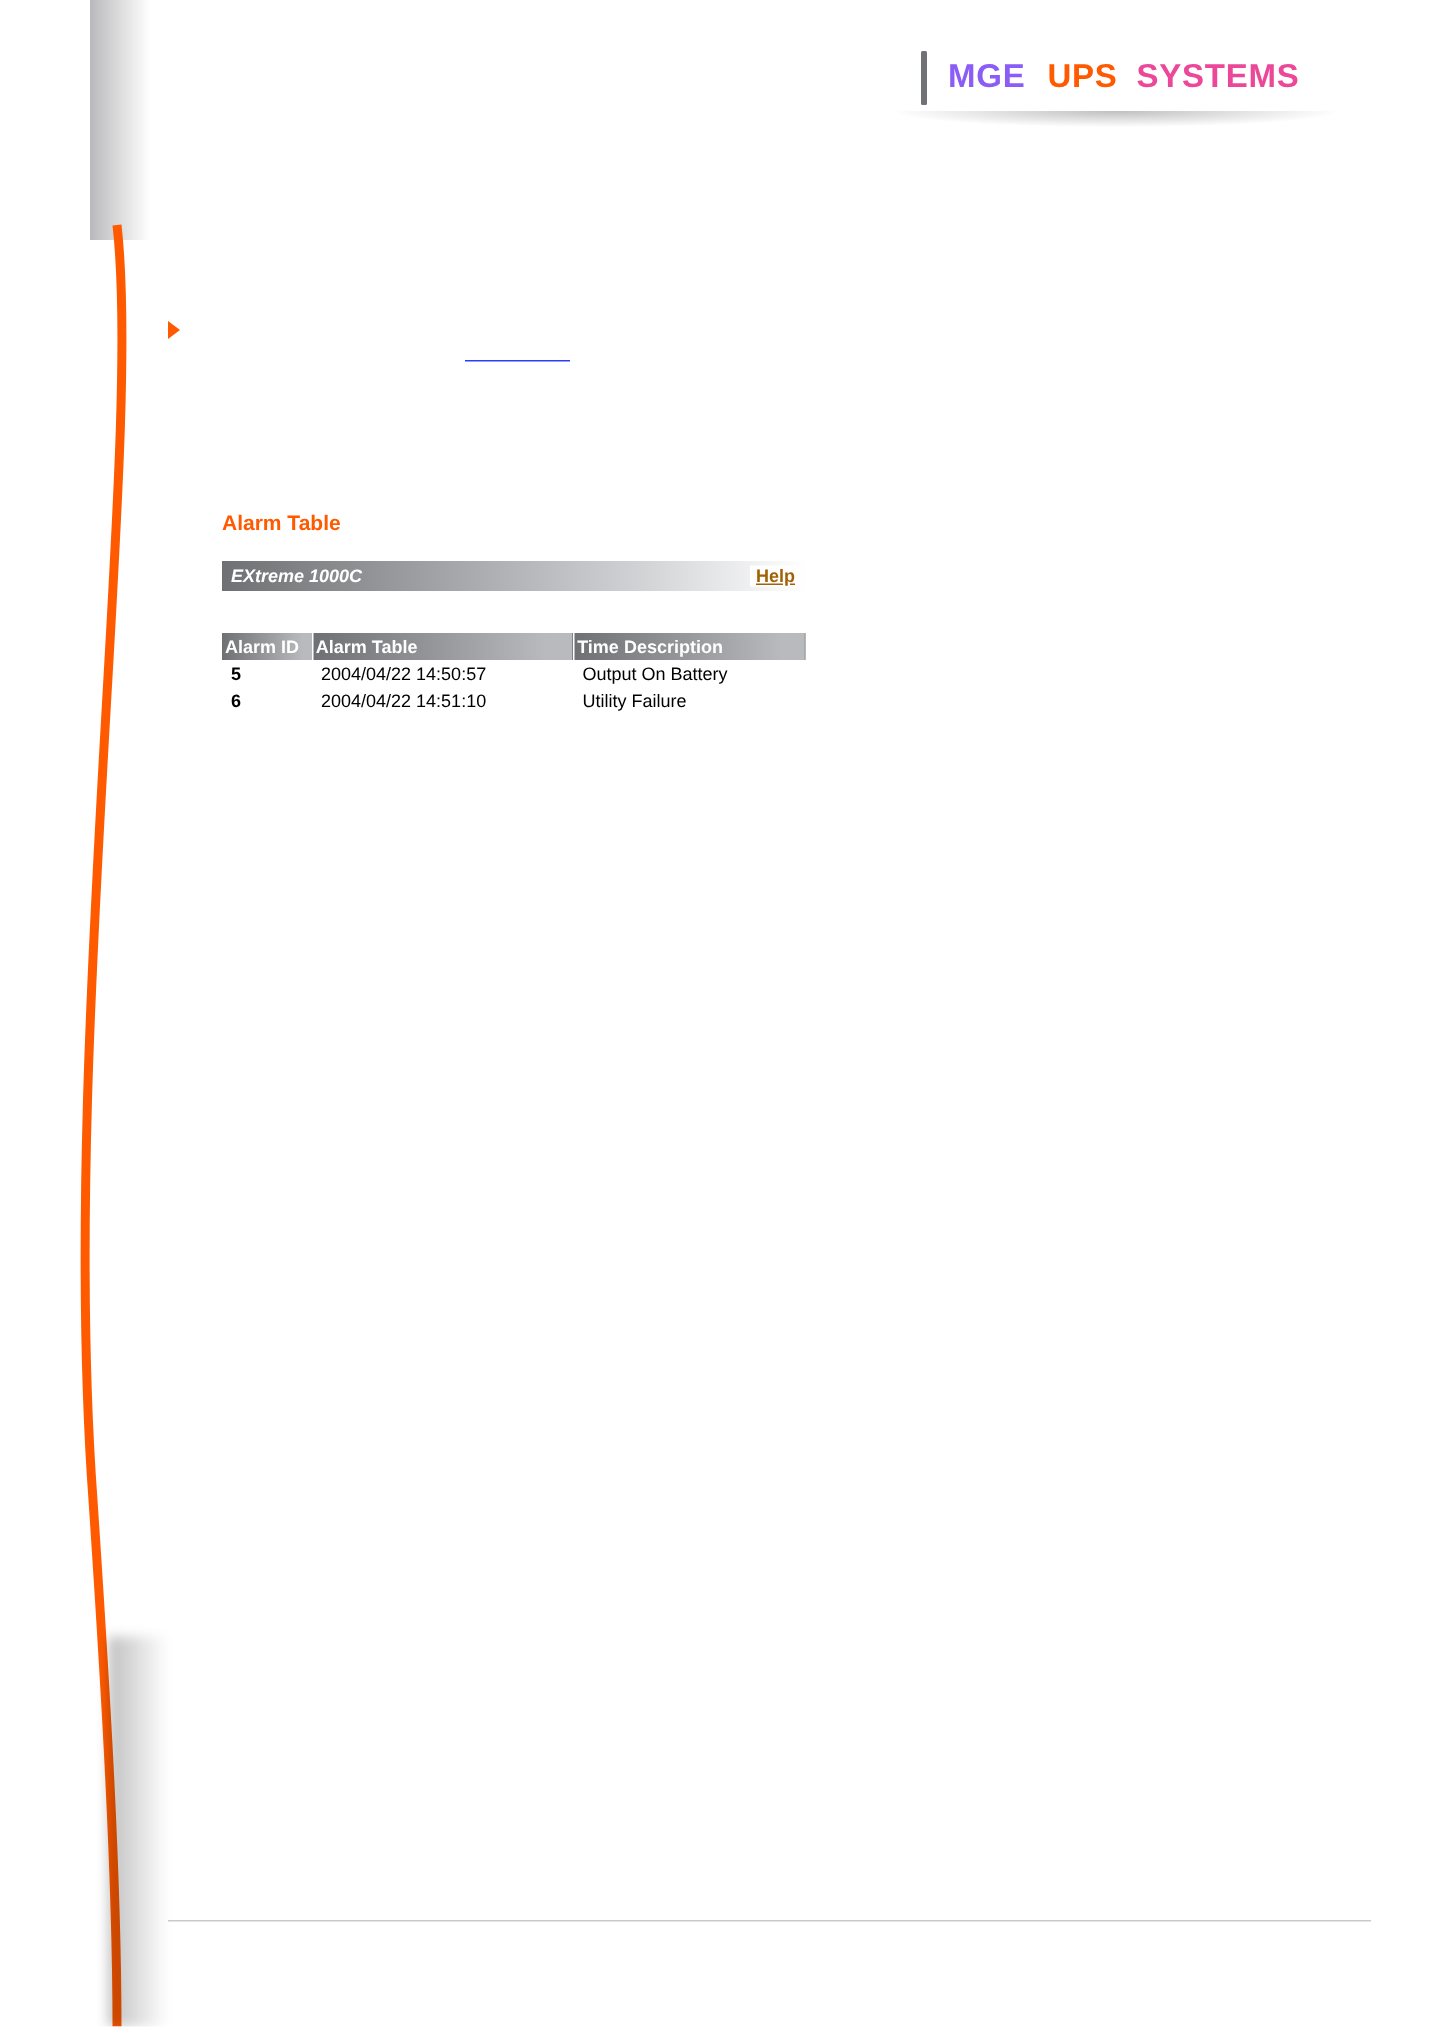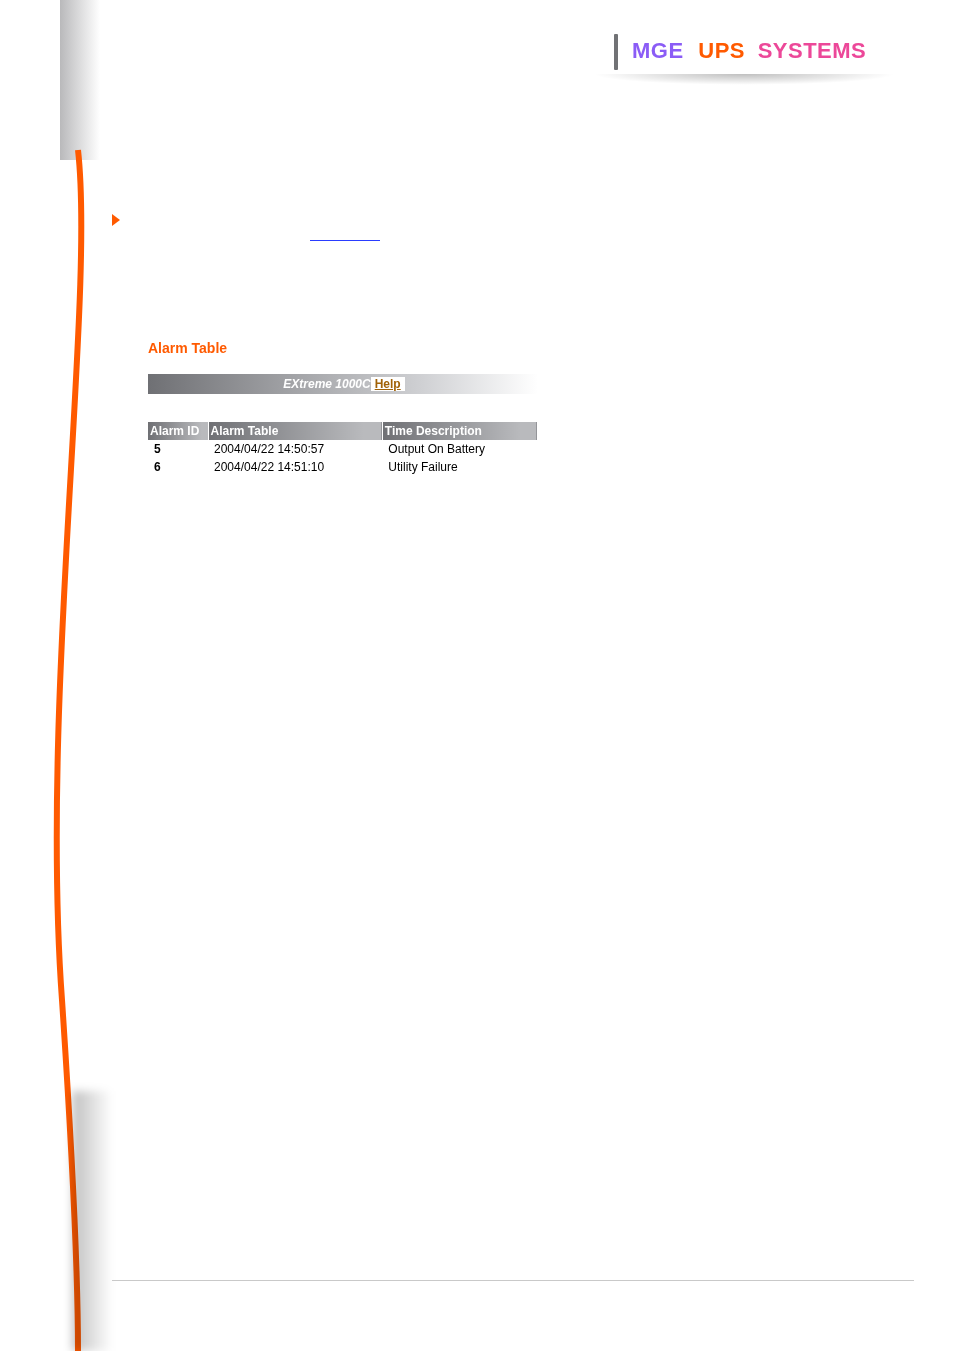--- a/index.html
+++ b/index.html
@@ -69,21 +69,21 @@
     position: absolute;
     left: 148px;
     top: 340px;
     width: 390px;
   }
   .panel-title { color:#ff5a00; font-weight:700; font-size:14px; margin-bottom:18px; }
   .device-bar {
     position: relative;
     height:20px;
     background: linear-gradient(90deg,#6f7074 0%, #cfd0d3 70%, #ffffff 100%);
-    display:flex; align-items:center; justify-content:center;
+    display:flex; align-items:center; justify-content:space-between;
     padding:0 4px 0 6px;
     font-size:12px;
   }
   .device-name { color:#ffffff; font-style:italic; font-weight:700;}
   .help-link { color:#a16207; font-weight:700; text-decoration: underline; background:#fff; padding:0 4px;}
   .alarm-table {
     margin-top:28px;
     width:100%;
     border-collapse: collapse;
     font-size:12px;

